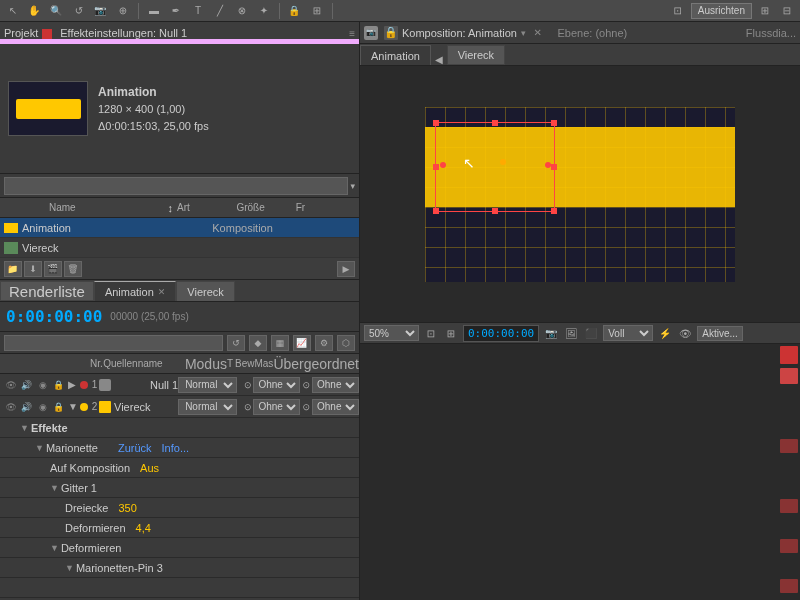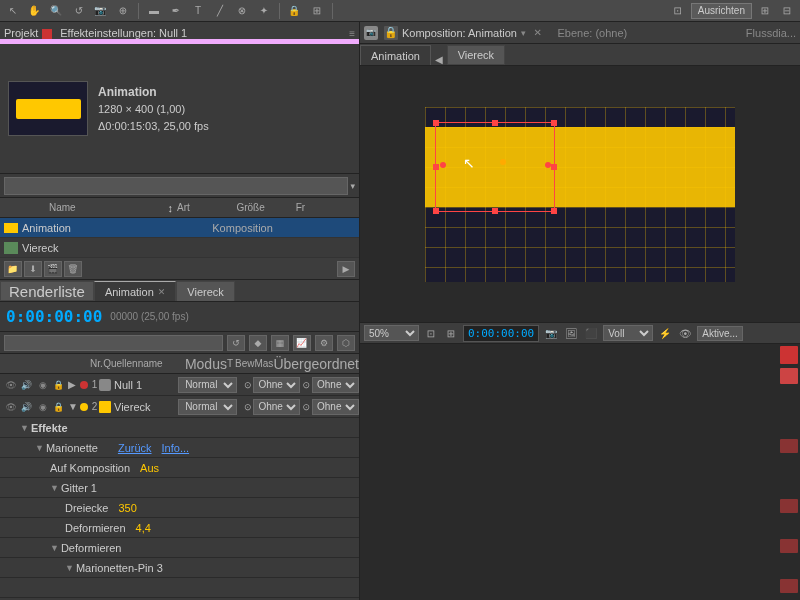--- a/index.html
+++ b/index.html
@@ -373,21 +373,20 @@
     .effect-label {
       color: #ccc;
       font-size: 11px;
     }
     .effect-value {
       color: #ffc800;
       font-size: 11px;
     }
     .effect-value.link {
       color: #5599ff;
-      text-decoration: underline;
       cursor: pointer;
     }
     .effect-toggle {
       color: #888;
       font-size: 9px;
       cursor: pointer;
       margin-right: 2px;
     }
 
     
@@ -704,21 +703,21 @@
           <div class="layer-controls">
             <div class="lc-icon" style="color:#888;">👁</div>
             <div class="lc-icon" style="color:#888;">🔊</div>
             <div class="lc-icon">◉</div>
             <div class="lc-icon">🔒</div>
             <span style="color:#aaa;font-size:10px;width:10px;">▶</span>
             <div class="red-dot"></div>
           </div>
           <span style="width:20px;color:#aaa;font-size:10px;text-align:center;">1</span>
           <div class="null-icon"></div>
-          <span style="width:145px;font-size:11px;color:#ccc;padding-left:3px;">Null 1</span>
+          <span style="width:145px;font-size:11px;color:#ccc;padding-left:3px;text-align:right;">Null 1</span>
           <select class="layer-mode-select">
             <option>Normal</option>
           </select>
           <span style="width:15px;"></span>
           <span style="font-size:9px;color:#aaa;margin-right:2px;">⊙</span>
           <select class="bewmas-select">
             <option>Ohne</option>
           </select>
           <span style="font-size:9px;color:#aaa;margin:0 2px;">⊙</span>
           <select class="uber-select">

